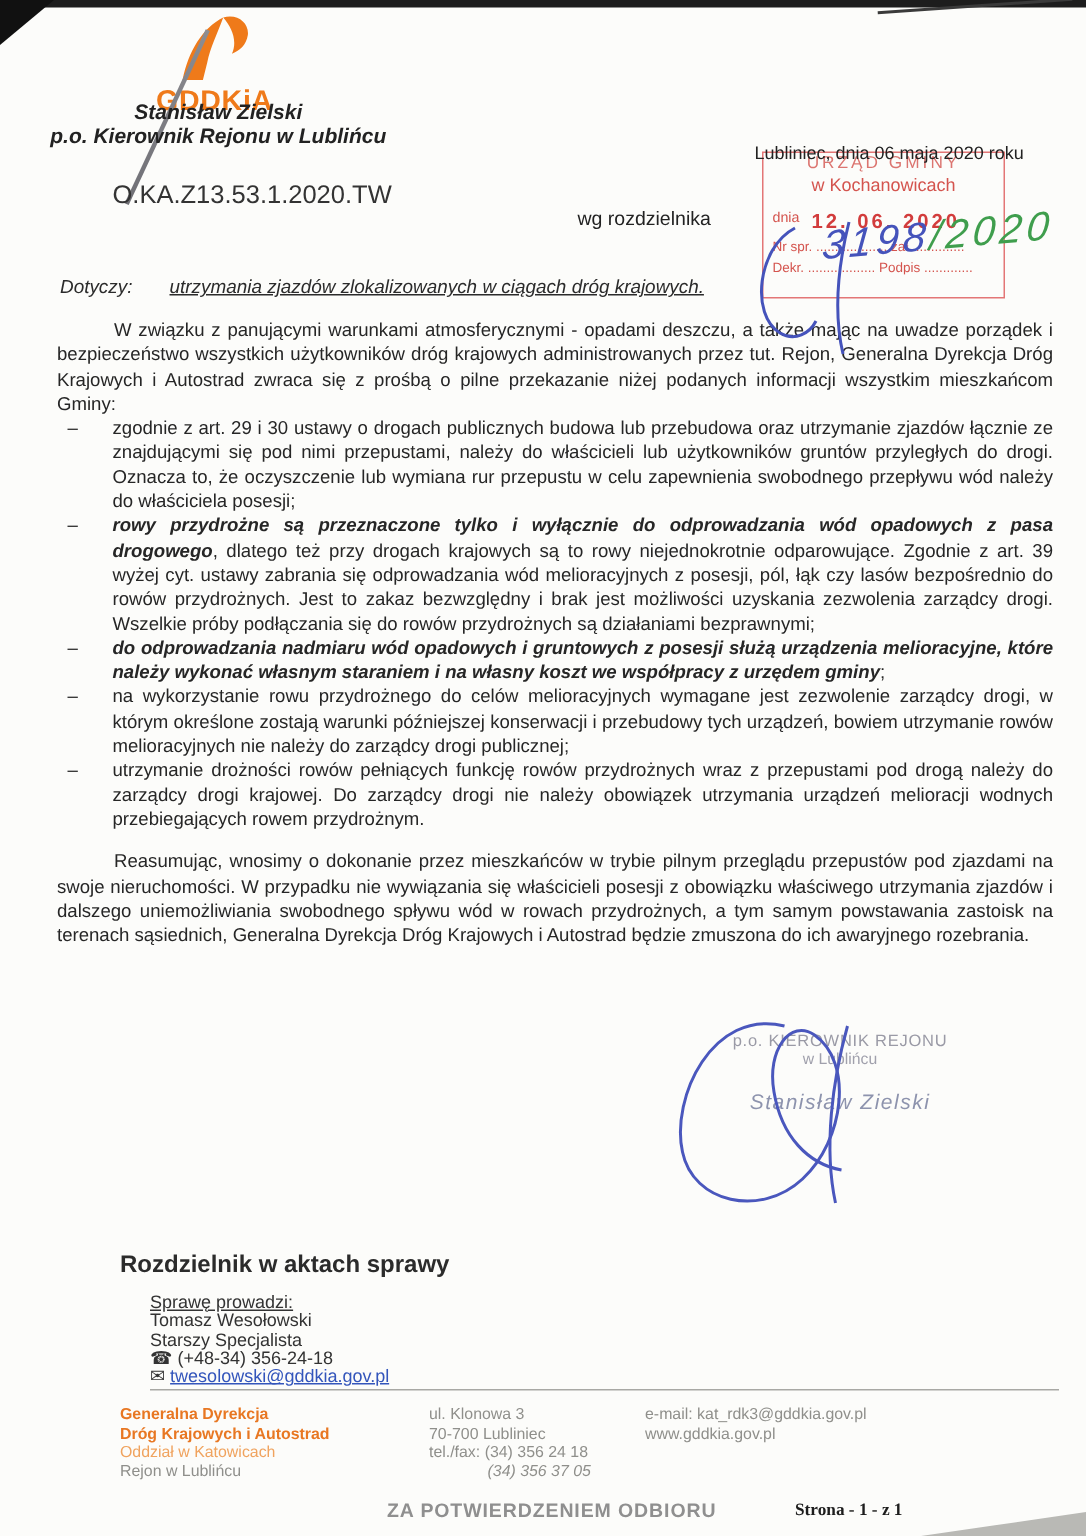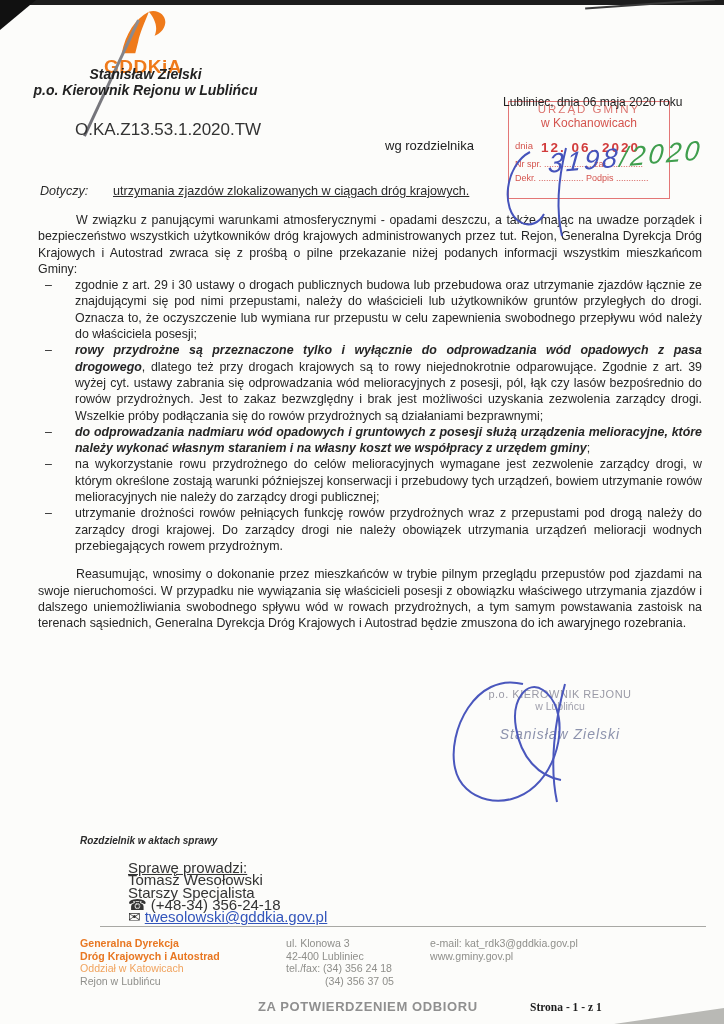--- a/index.html
+++ b/index.html
@@ -30,48 +30,48 @@
   .stamp .dval{font-size:13.5px;font-weight:bold;letter-spacing:2px;margin-left:8px;color:#d23c3c;}
   .stamp .frow{margin:4px 0 0 6px;font-size:9px;white-space:nowrap;overflow:hidden;}
   .hand{position:absolute;left:548px;top:142px;z-index:4;font-size:27px;font-style:italic;
         transform:rotate(-5deg) skewX(-10deg);letter-spacing:3px;white-space:nowrap;}
   .hand .b{color:#4553bb;} .hand .g{color:#3f9e4d;}
   .scribble{position:absolute;left:500px;top:140px;z-index:4;}
   
   .recipient{position:absolute;left:385px;top:138px;font-weight:normal;font-size:13px;color:#222;}
   .subject{position:absolute;left:40px;top:184px;font-size:12.6px;display:flex;}
   .subject .lab{font-weight:normal;font-style:italic;width:73px;}
-  .subject .txt{text-decoration:underline;text-align:center;}
+  .subject .txt{font-style:italic;text-decoration:underline;text-align:center;}
   
   .body{position:absolute;left:38px;top:212px;width:664px;font-size:12.4px;line-height:16.3px;
         text-align:justify;color:#262626;}
   .body p{margin:0;text-indent:38px;}
   .body p.p2{margin-top:12px;}
   .body ul{margin:0;padding:0;list-style:none;}
   .body li{position:relative;padding-left:37px;}
   .body li .mk{position:absolute;left:7px;}
   .bi{font-weight:bold;font-style:italic;}
   
   .sig-block{position:absolute;left:440px;top:688px;width:240px;text-align:center;z-index:1;}
   .sig-block .s1{font-size:11px;color:#9a9aa6;letter-spacing:.5px;}
   .sig-block .s2{font-size:10.5px;color:#a0a0ac;}
   .sig-block .s3{margin-top:14px;font-size:14px;font-style:italic;color:#8d93ad;letter-spacing:1px;}
   .sig-svg{position:absolute;left:445px;top:670px;z-index:2;}
   
-  .rozdz{position:absolute;left:80px;top:835px;font-weight:bold;font-style:italic;font-size:10px;}
-  .contact{position:absolute;left:100px;top:862px;font-size:15px;line-height:12.3px;color:#333;margin-left:28px;}
+  .rozdz{position:absolute;left:80px;top:835px;font-weight:bold;font-size:16px;}
+  .contact{position:absolute;left:100px;top:862px;font-size:12px;line-height:12.3px;color:#333;}
   .contact .u{text-decoration:underline;}
   .contact a{color:#3355bb;}
   .sep{position:absolute;left:100px;top:926px;width:606px;height:1px;background:#a8a8a4;}
   
   .foot{position:absolute;top:937px;font-size:10.6px;line-height:12.6px;color:#8f8f8b;}
   .f1{left:80px;} .f2{left:286px;} .f3{left:430px;}
   .f1 .o1{color:#e87722;font-weight:bold;}
   .f1 .o2{color:#f0a35e;}
-  .f2 .ind{padding-left:39px;}
+  .f2 .ind{padding-left:39px;font-style:italic;}
   .delivery{position:absolute;left:258px;top:999px;font-weight:bold;font-size:13px;color:#8f8f8f;letter-spacing:.6px;}
   .pagelab{position:absolute;left:530px;top:1001px;font-family:"Liberation Serif",serif;font-weight:bold;font-size:11.5px;color:#1d1d1d;}
 </style>
 </head>
 <body>
 
 <div class="page">
 
   <div class="scan-top"></div>
   <div class="scan-corner"></div>
@@ -176,25 +176,25 @@
   <div class="sep"></div>
 
   <div class="foot f1">
     <div class="o1">Generalna Dyrekcja</div>
     <div class="o1">Dróg Krajowych i Autostrad</div>
     <div class="o2">Oddział w Katowicach</div>
     <div>Rejon w Lublińcu</div>
   </div>
   <div class="foot f2">
     <div>ul. Klonowa 3</div>
-    <div>42-400 Lubliniec</div>
+    <div>70-700 Lubliniec</div>
     <div>tel./fax: (34) 356 24 18</div>
     <div class="ind">(34) 356 37 05</div>
   </div>
   <div class="foot f3">
     <div>e-mail: kat_rdk3@gddkia.gov.pl</div>
-    <div>www.gminy.gov.pl</div>
+    <div>www.gddkia.gov.pl</div>
   </div>
 
   <div class="delivery">ZA POTWIERDZENIEM ODBIORU</div>
   <div class="pagelab">Strona - 1 - z 1</div>
 
 </div>
 
 </body></html>

